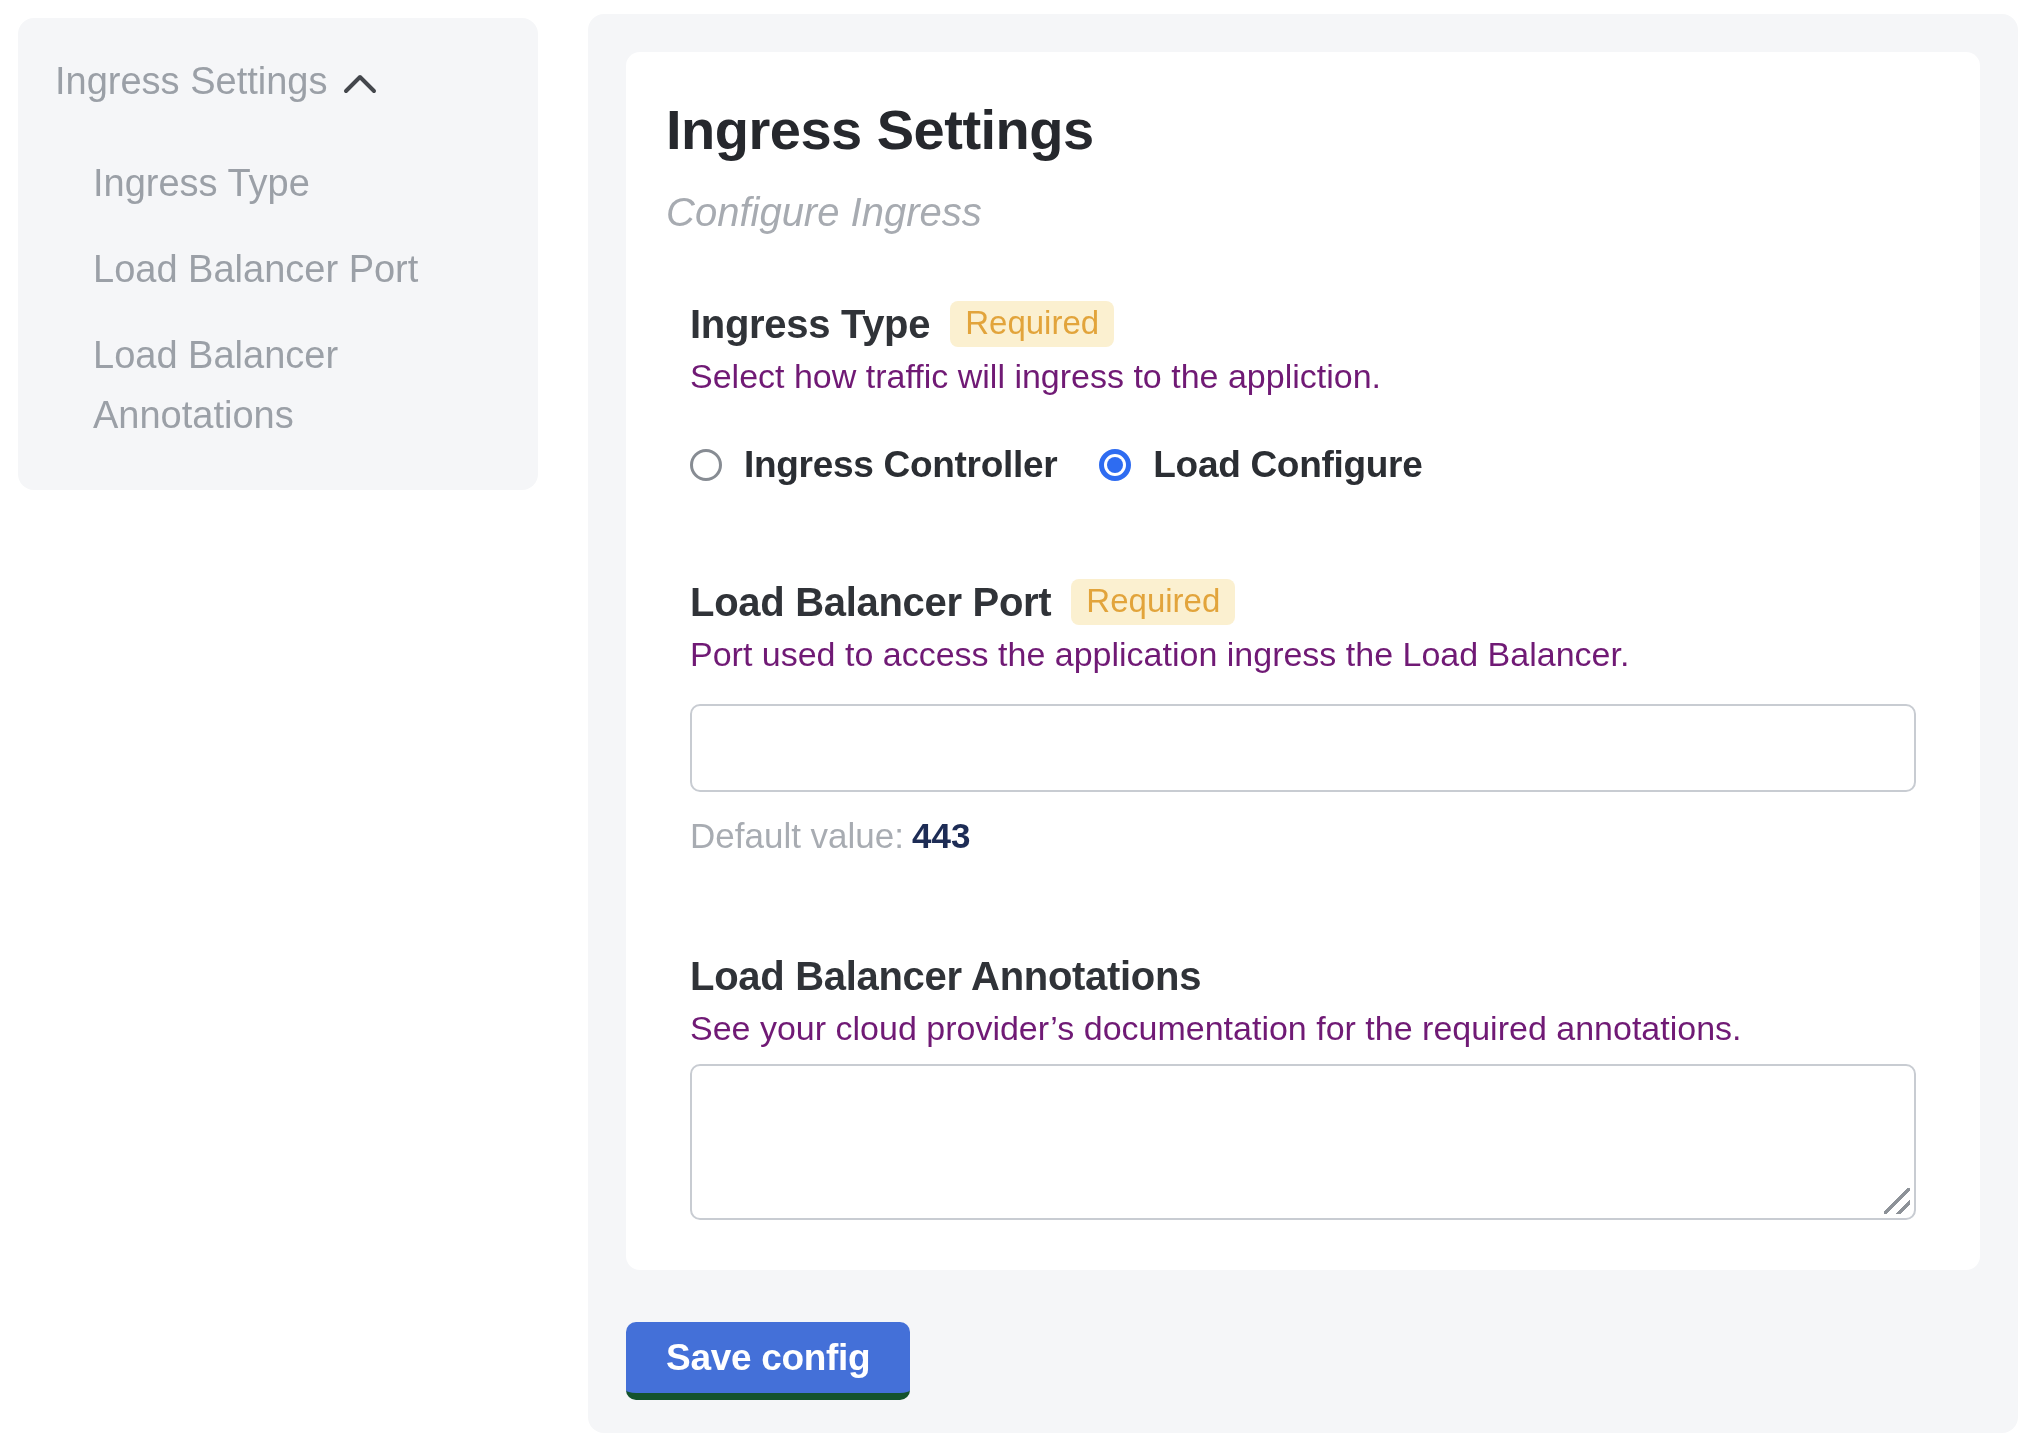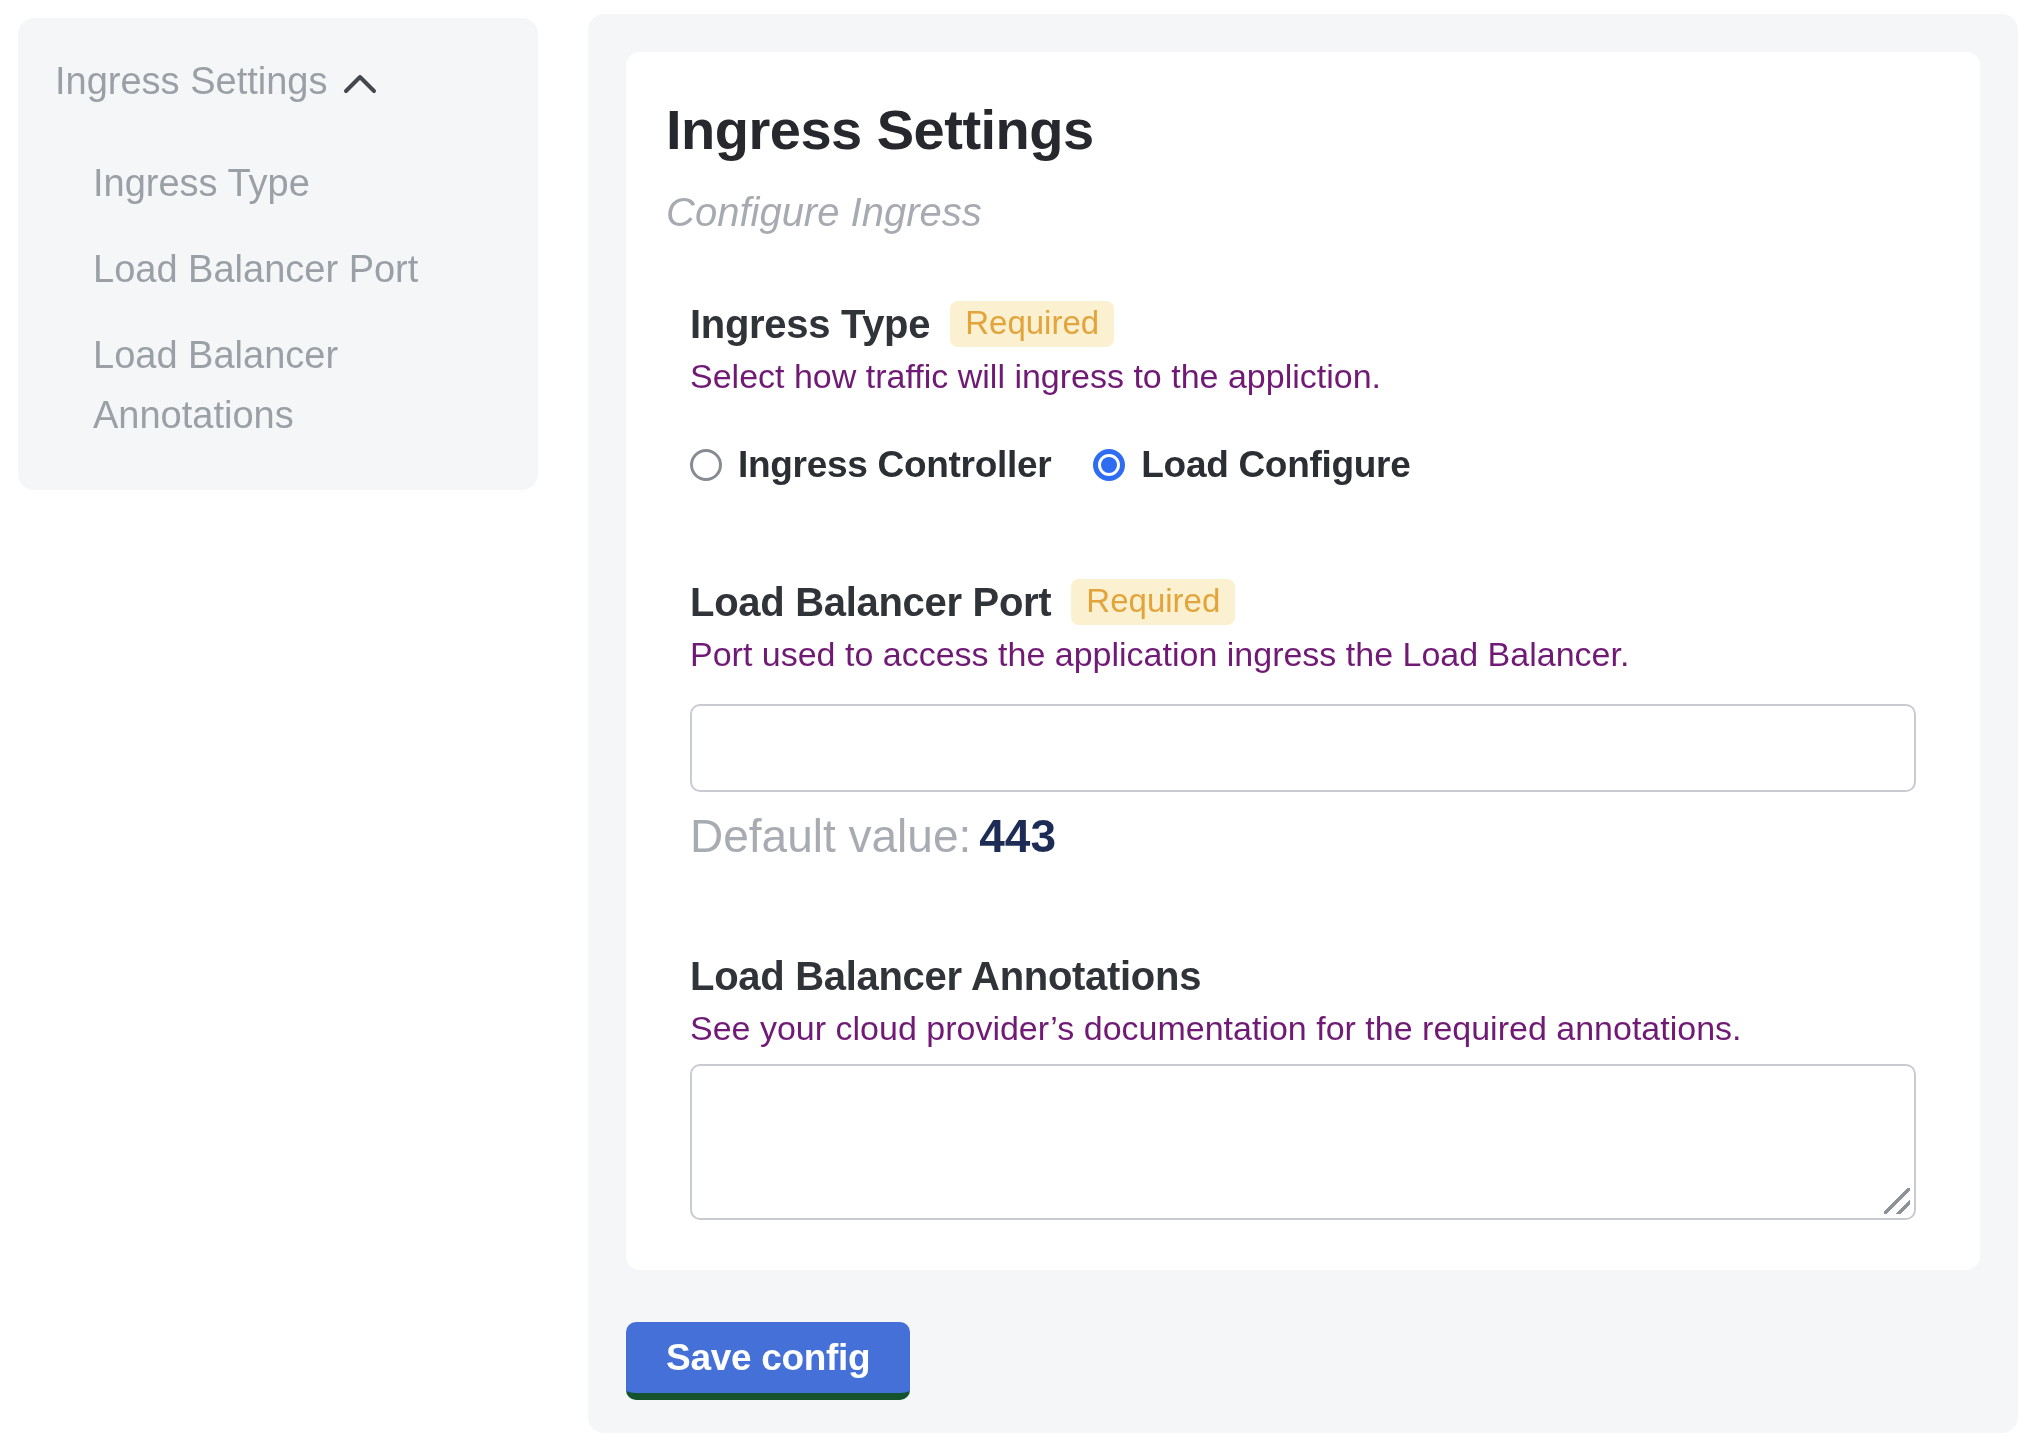--- a/index.html
+++ b/index.html
@@ -100,38 +100,38 @@
     border: 3px solid #878c93; background: #ffffff;
     flex: 0 0 auto;
     display: flex; align-items: center; justify-content: center;
   }
   .radio-circle.selected { border: 5px solid #2e6cf1; }
   .radio-circle.selected .dot {
     width: 16px; height: 16px; border-radius: 50%;
     background: #2e6cf1;
   }
   .radio-text {
-    margin-left: 16px;
+    margin-left: 22px;
     font-size: 37px; font-weight: 600; color: #2b2e33;
     letter-spacing: -0.3px;
   }
 
   
   .text-input {
     margin-top: 28px;
     width: 100%; height: 88px;
     border: 2px solid #c8ccd2;
     border-radius: 10px;
     background: #ffffff;
     font-size: 35px; color: #2b2e33;
     padding: 0 24px;
     outline: none;
     display: block;
   }
-  .default-line { margin-top: 22px; font-size: 46px; color: #a8acb2; line-height: 44px; }
+  .default-line { margin-top: 22px; font-size: 35px; color: #a8acb2; line-height: 44px; }
   .default-value { color: #1d2c55; font-weight: 600; margin-left: 8px; }
 
   .ta-wrap { position: relative; margin-top: 14px; }
   .textarea {
     width: 100%; height: 156px;
     border: 2px solid #c8ccd2;
     border-radius: 10px;
     background: #ffffff;
     font-size: 35px; color: #2b2e33;
     padding: 16px 24px;

